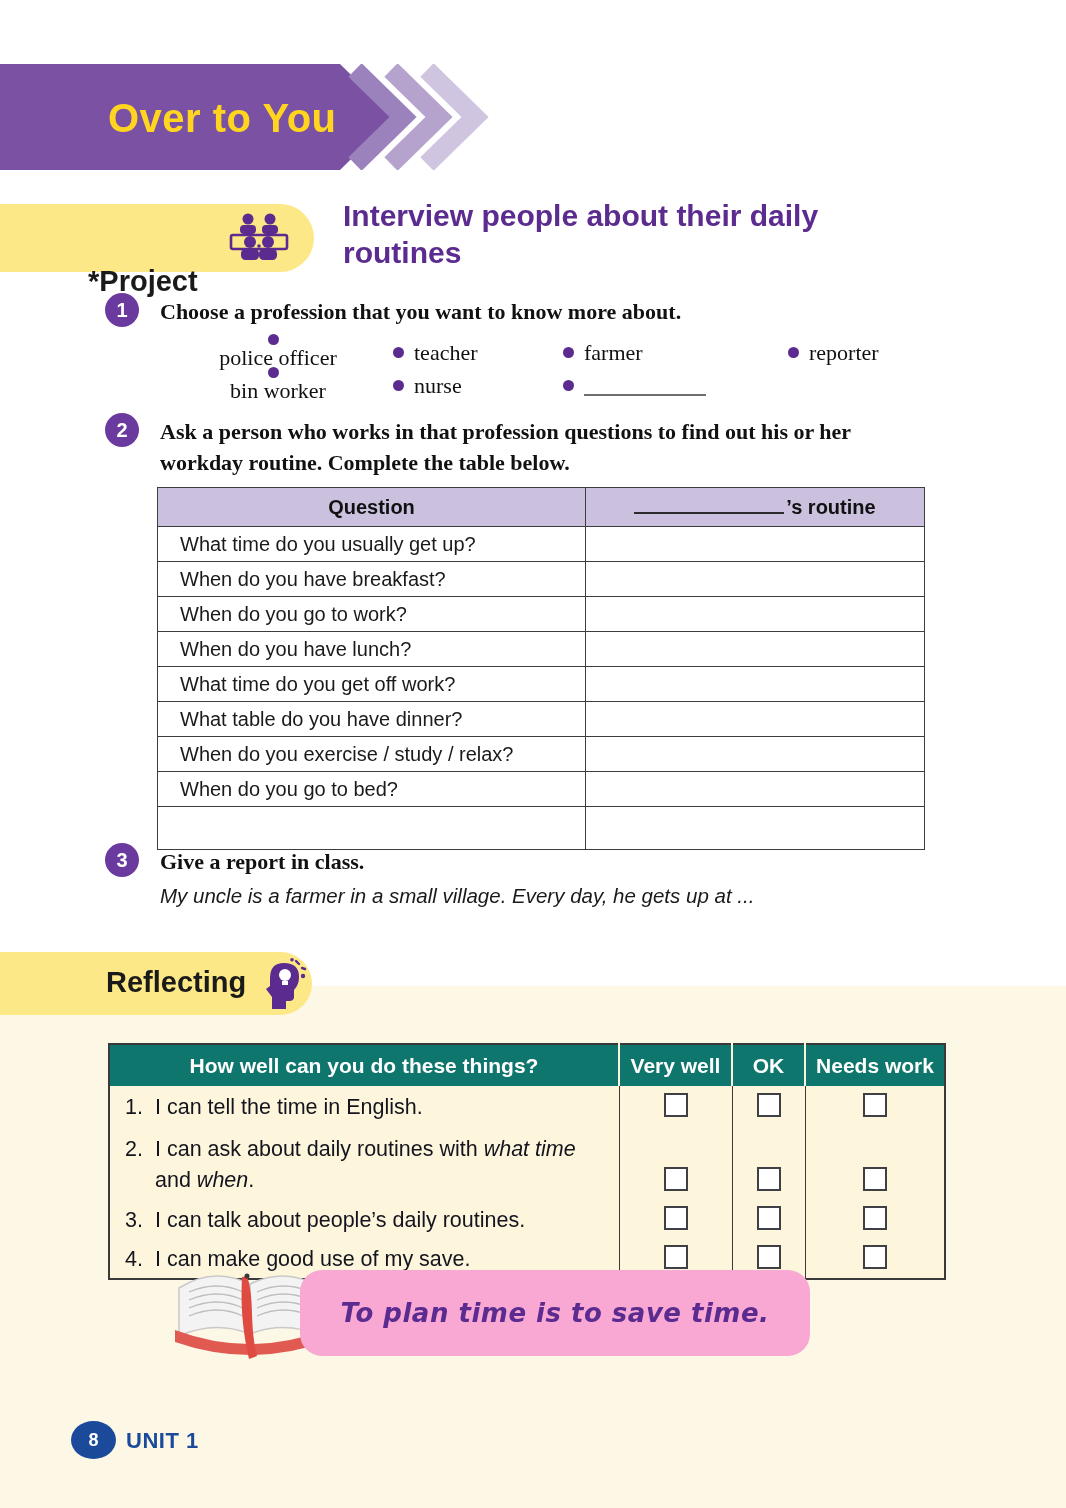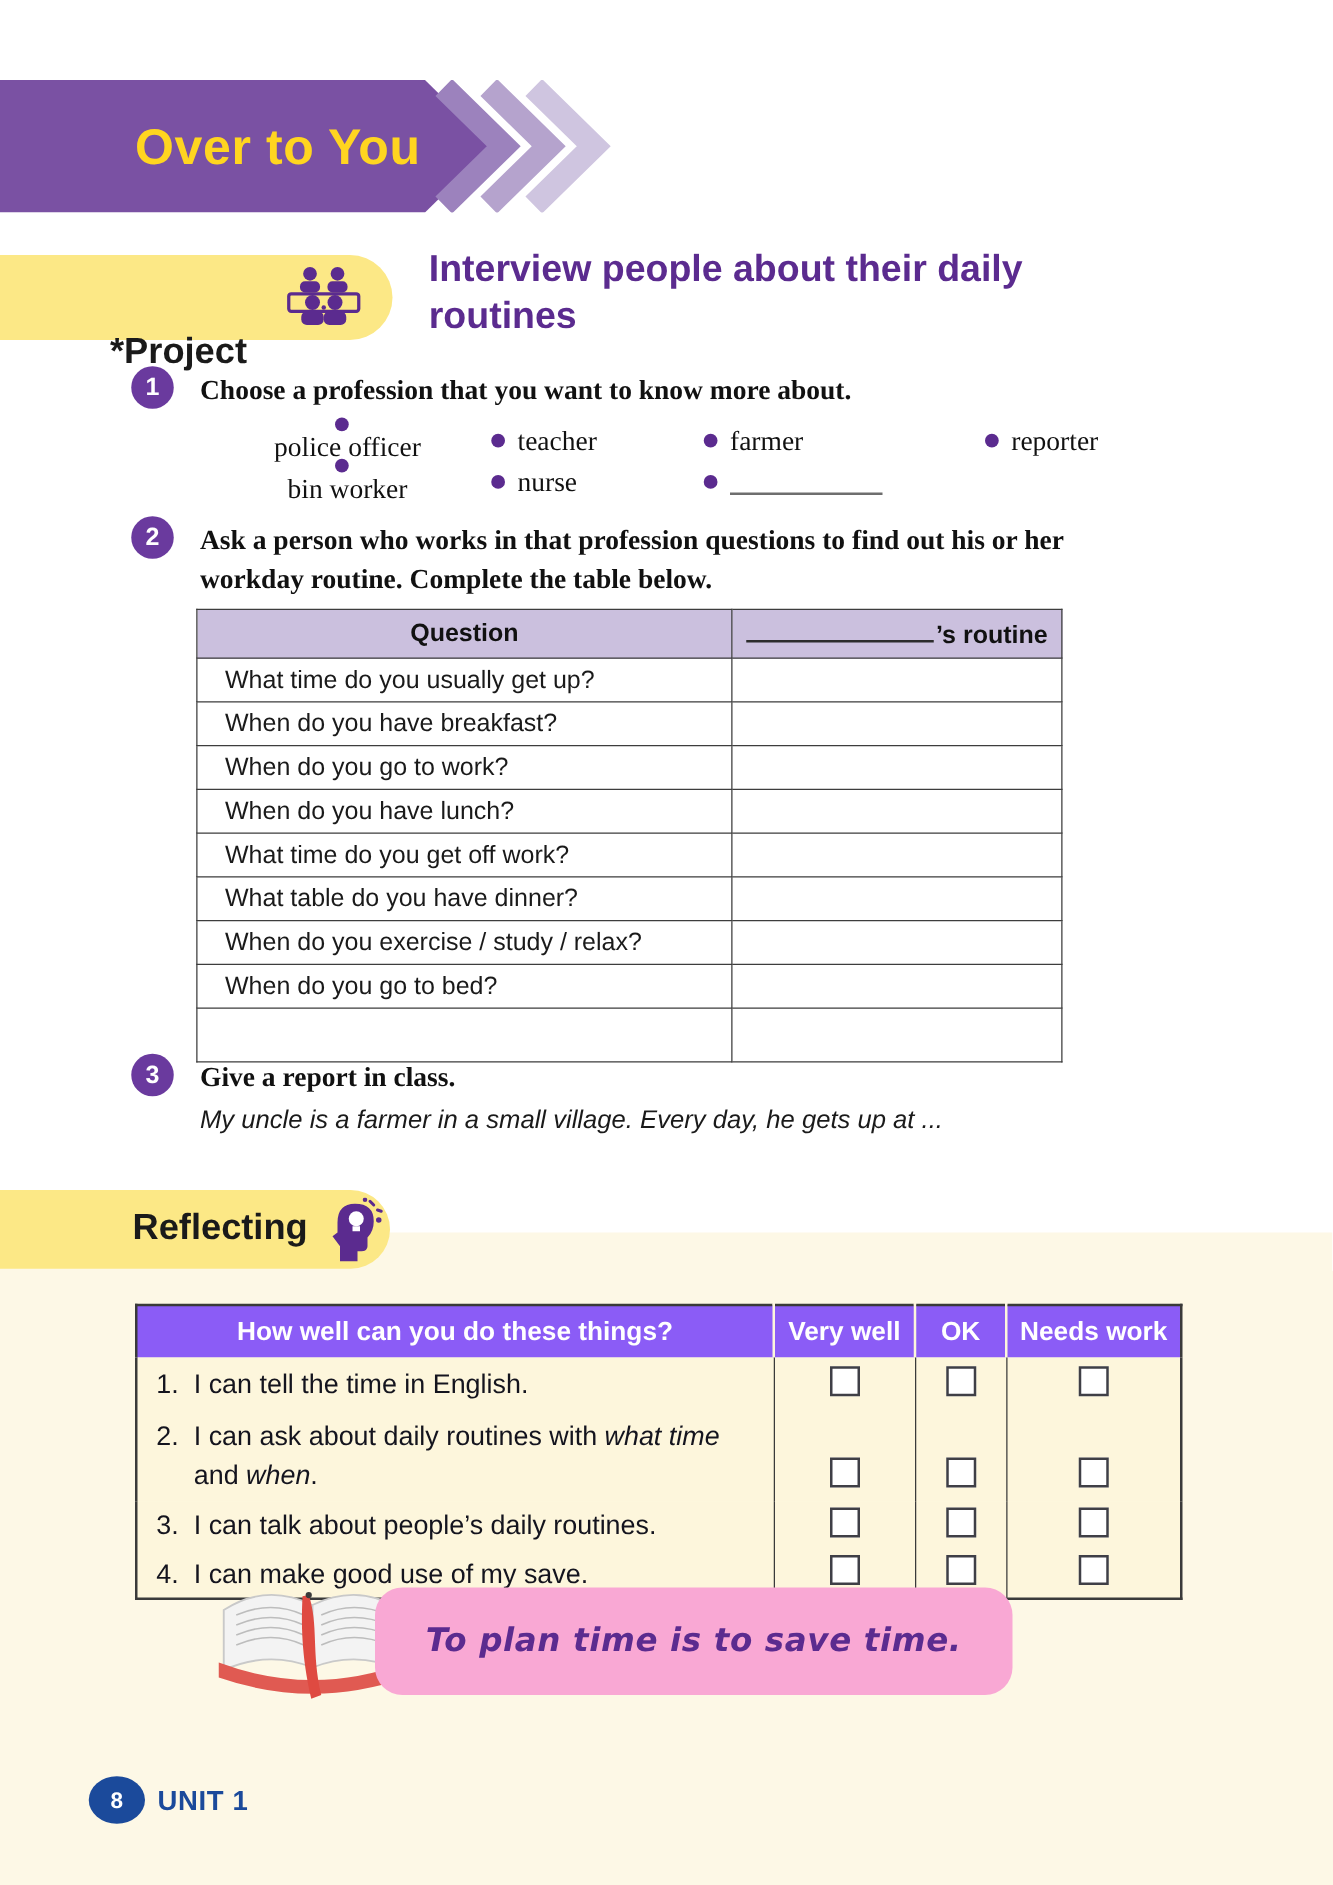--- a/index.html
+++ b/index.html
@@ -40,38 +40,38 @@
   
   .bullets{position:absolute;left:163px;top:336px;width:760px;}
   .brow{display:flex;height:33px;align-items:center;}
   .bitem{display:flex;align-items:center;font-family:"Liberation Serif",serif;
          font-size:22px;color:#111;}
   .dot{width:11px;height:11px;border-radius:50%;background:#5b2b8f;margin-right:10px;flex:0 0 auto;}
   .bw1{width:230px;flex-direction:column;} .bw2{width:170px;} .bw3{width:225px;} .bw4{flex:1;}
   .blank-line{display:inline-block;width:122px;border-bottom:2px solid #6e6e6e;height:18px;}
 
   
-  .qtable{position:absolute;left:157px;top:487px;width:693px;border-collapse:collapse;
+  .qtable{position:absolute;left:157px;top:487px;width:768px;border-collapse:collapse;
           table-layout:fixed;}
   .qtable th,.qtable td{border:1.5px solid #3d3d3d;}
   .qtable th{background:#cbc0de;font-size:20px;font-weight:bold;color:#111;
              height:34px;padding:2px 0;}
   .qtable td.q{font-size:20px;color:#1a1a1a;padding:5px 8px 5px 22px;height:24px;}
   .qtable td.a{background:#fff;}
   .qtable tr.empty td{height:32px;}
   .hblank{display:inline-block;width:150px;border-bottom:2px solid #2c2c2c;height:17px;
           vertical-align:baseline;margin-right:2px;}
 
   
   .cream{position:absolute;left:0;top:986px;width:1066px;height:522px;background:#fdf8e6;z-index:-1;}
 
   
   .rtable{position:absolute;left:108px;top:1043px;width:838px;border-collapse:collapse;
           table-layout:fixed;}
-  .rtable th{background:#8b5cf6;color:#fff;font-weight:bold;font-size:21px;height:37px;
+  .rtable th{background:#0f766e;color:#fff;font-weight:bold;font-size:21px;height:37px;
              border-left:2px solid #fdf6dc;padding:2px 4px;}
   .rtable th:first-child{border-left:none;}
   .rtable{border:2px solid #3a3a3a;}
   .rtable tbody td{background:#fdf6dc;border-left:1.5px solid #3a3a3a;vertical-align:middle;}
   .rtable tbody td:first-child{border-left:none;}
   .rtable .item{display:flex;font-size:21.5px;color:#14141e;line-height:1.42;
                 padding:3px 6px 3px 14px;}
   .rtable .num{width:30px;flex:0 0 auto;}
   .rtable .it{font-style:italic;}
   .cbcell{text-align:center;}

